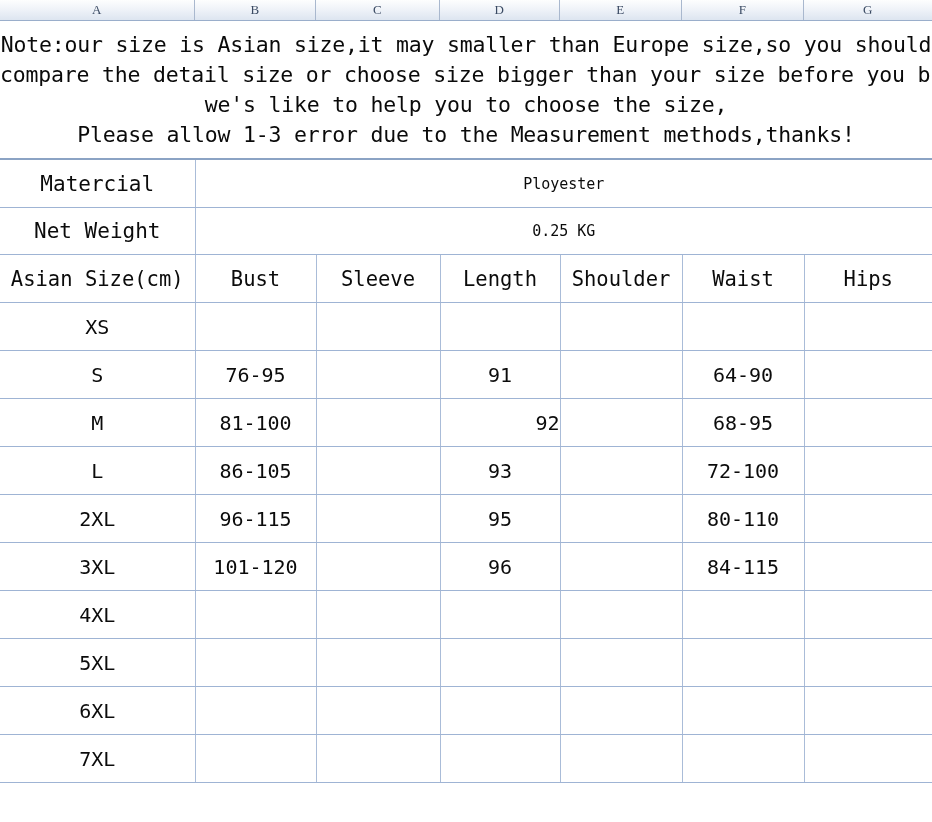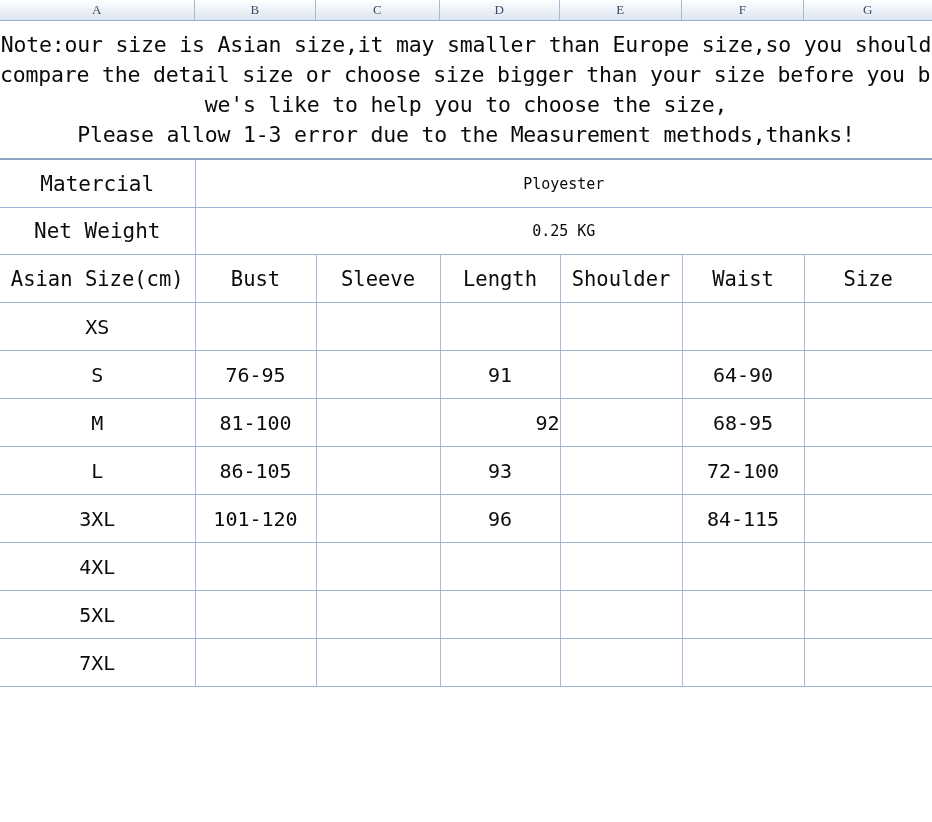--- a/index.html
+++ b/index.html
@@ -137,21 +137,21 @@
       <td class="value-cell last-col" colspan="6">0.25 KG</td>
     </tr>
 
     <tr>
       <td class="head-cell" style="height:47px">Asian Size(cm)</td>
       <td class="head-cell">Bust</td>
       <td class="head-cell">Sleeve</td>
       <td class="head-cell">Length</td>
       <td class="head-cell">Shoulder</td>
       <td class="head-cell">Waist</td>
-      <td class="head-cell last-col">Size</td>
+      <td class="head-cell last-col">Hips</td>
     </tr>
 
     </tbody>
       <tbody id="size-rows">
         <tr>
           <td class="size-cell" style="height: 47px;">XS</td>
           <td class="data-cell" style="height: 47px;"></td>
           <td class="data-cell" style="height: 47px;"></td>
           <td class="data-cell" style="height: 47px;"></td>
           <td class="data-cell" style="height: 47px;"></td>
@@ -179,20 +179,29 @@
         <tr>
           <td class="size-cell" style="height: 47px;">L</td>
           <td class="data-cell" style="height: 47px;">86-105</td>
           <td class="data-cell" style="height: 47px;"></td>
           <td class="data-cell" style="height: 47px;">93</td>
           <td class="data-cell" style="height: 47px;"></td>
           <td class="data-cell" style="height: 47px;">72-100</td>
           <td class="data-cell last-col" style="height: 47px;"></td>
         </tr>
         <tr>
+          <td class="size-cell" style="height: 47px;">2XL</td>
+          <td class="data-cell" style="height: 47px;">96-115</td>
+          <td class="data-cell" style="height: 47px;"></td>
+          <td class="data-cell" style="height: 47px;">95</td>
+          <td class="data-cell" style="height: 47px;"></td>
+          <td class="data-cell" style="height: 47px;">80-110</td>
+          <td class="data-cell last-col" style="height: 47px;"></td>
+        </tr>
+        <tr>
           <td class="size-cell" style="height: 47px;">3XL</td>
           <td class="data-cell" style="height: 47px;">101-120</td>
           <td class="data-cell" style="height: 47px;"></td>
           <td class="data-cell" style="height: 47px;">96</td>
           <td class="data-cell" style="height: 47px;"></td>
           <td class="data-cell" style="height: 47px;">84-115</td>
           <td class="data-cell last-col" style="height: 47px;"></td>
         </tr>
         <tr>
           <td class="size-cell" style="height: 47px;">4XL</td>
@@ -206,20 +215,29 @@
         <tr>
           <td class="size-cell" style="height: 47px;">5XL</td>
           <td class="data-cell" style="height: 47px;"></td>
           <td class="data-cell" style="height: 47px;"></td>
           <td class="data-cell" style="height: 47px;"></td>
           <td class="data-cell" style="height: 47px;"></td>
           <td class="data-cell" style="height: 47px;"></td>
           <td class="data-cell last-col" style="height: 47px;"></td>
         </tr>
         <tr>
+          <td class="size-cell" style="height: 47px;">6XL</td>
+          <td class="data-cell" style="height: 47px;"></td>
+          <td class="data-cell" style="height: 47px;"></td>
+          <td class="data-cell" style="height: 47px;"></td>
+          <td class="data-cell" style="height: 47px;"></td>
+          <td class="data-cell" style="height: 47px;"></td>
+          <td class="data-cell last-col" style="height: 47px;"></td>
+        </tr>
+        <tr>
           <td class="size-cell" style="height: 47px;">7XL</td>
           <td class="data-cell" style="height: 47px;"></td>
           <td class="data-cell" style="height: 47px;"></td>
           <td class="data-cell" style="height: 47px;"></td>
           <td class="data-cell" style="height: 47px;"></td>
           <td class="data-cell" style="height: 47px;"></td>
           <td class="data-cell last-col" style="height: 47px;"></td>
         </tr>
       </tbody>
   </table>

